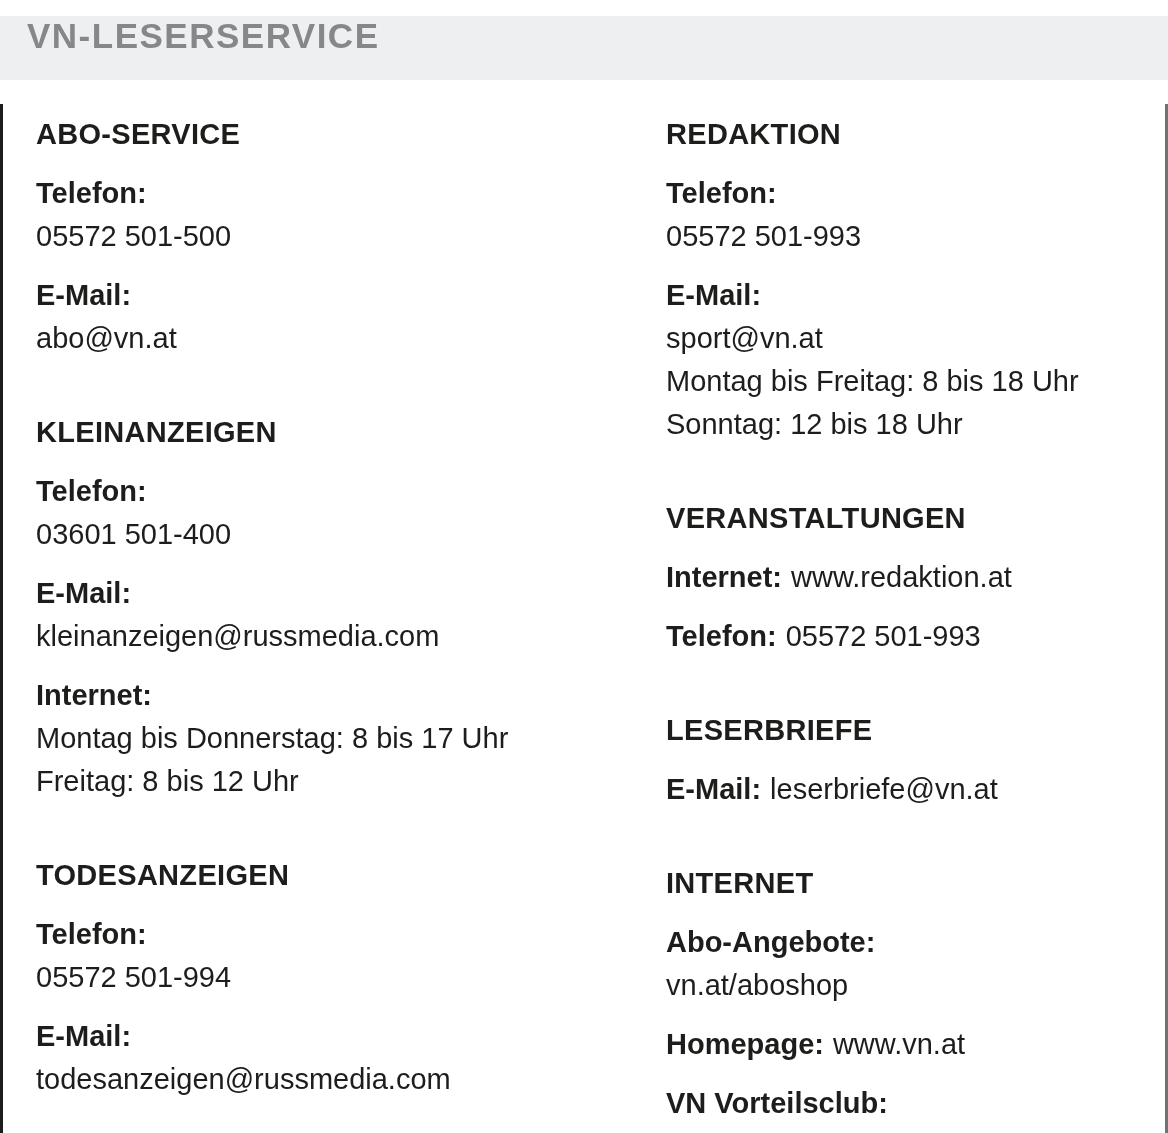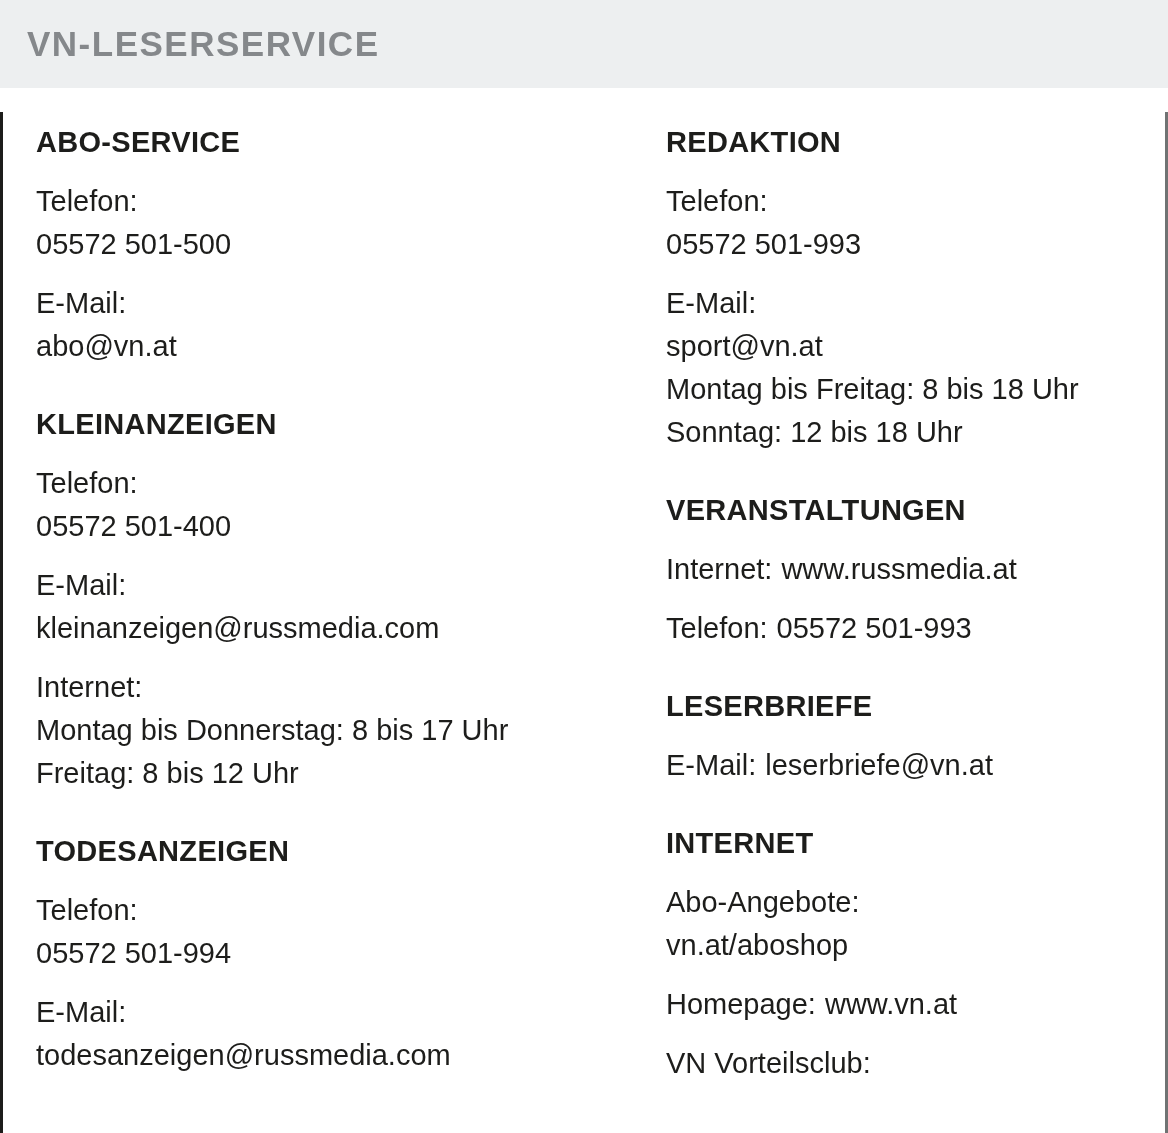--- a/index.html
+++ b/index.html
@@ -14,55 +14,55 @@
   * { margin: 0; padding: 0; box-sizing: border-box; }
   html, body {
     width: 1168px;
     height: 1133px;
     background: var(--paper);
     overflow: hidden;
     font-family: "Liberation Sans", sans-serif;
     color: var(--ink);
   }
   .masthead {
-    height: 88px;
+    height: 64px;
     background: var(--masthead-bg);
     display: flex;
-    align-items: center;
     padding-left: 27px;
+    margin-top: 16px;
   }
   .masthead h1 {
     font-size: 35px;
     font-weight: 700;
     letter-spacing: 1.5px;
     color: var(--masthead-text);
   }
   .gap { height: 24px; background: var(--paper); }
   .box {
     height: 1036px;
     background: var(--paper);
     border-left: 3px solid var(--border-left);
     border-right: 3px solid var(--border-right);
     border-bottom: 2px solid var(--border-bottom);
     padding: 8px 0 0 33px;
     display: grid;
     grid-template-columns: 630px 1fr;
   }
   .bottom-strip { height: 5px; background: var(--masthead-bg); }
-  .section { margin-top: 34px; }
+  .section { margin-top: 50px; }
   .section:first-child { margin-top: 0; }
   .section-title {
     font-size: 29px;
     font-weight: 700;
     letter-spacing: 0.3px;
     line-height: 44px;
     margin-bottom: 12px;
   }
   .group { margin-top: 16px; font-size: 29px; line-height: 43px; }
-  .group .label { font-weight: 400; }
+  .group .label { font-weight: 700; }
   .group.inline .value { margin-left: 9px; }
   .line { font-size: 29px; line-height: 43px; }
 </style>
 </head>
 <body>
 
 <div class="masthead">
   <h1>VN-LESERSERVICE</h1>
 </div>
 <div class="gap"></div>
@@ -76,21 +76,21 @@
         </div>
         <div class="group">
           <div class="line"><span class="label">E-Mail:</span></div>
           <div class="line">abo@vn.at</div>
         </div>
       </section>
       <section class="section">
         <h2 class="section-title">KLEINANZEIGEN</h2>
         <div class="group">
           <div class="line"><span class="label">Telefon:</span></div>
-          <div class="line">05572 501-400</div>
+          <div class="line">03601 501-400</div>
         </div>
         <div class="group">
           <div class="line"><span class="label">E-Mail:</span></div>
           <div class="line">kleinanzeigen@russmedia.com</div>
         </div>
         <div class="group">
           <div class="line"><span class="label">Internet:</span></div>
           <div class="line">Montag bis Donnerstag: 8 bis 17 Uhr</div>
           <div class="line">Freitag: 8 bis 12 Uhr</div>
         </div>
@@ -116,21 +116,21 @@
         </div>
         <div class="group">
           <div class="line"><span class="label">E-Mail:</span></div>
           <div class="line">sport@vn.at</div>
           <div class="line">Montag bis Freitag: 8 bis 18 Uhr</div>
           <div class="line">Sonntag: 12 bis 18 Uhr</div>
         </div>
       </section>
       <section class="section">
         <h2 class="section-title">VERANSTALTUNGEN</h2>
-        <div class="group inline"><span class="label">Internet:</span><span class="value">www.russmedia.at</span></div>
+        <div class="group inline"><span class="label">Internet:</span><span class="value">www.redaktion.at</span></div>
         <div class="group inline"><span class="label">Telefon:</span><span class="value">05572 501-993</span></div>
       </section>
       <section class="section">
         <h2 class="section-title">LESERBRIEFE</h2>
         <div class="group inline"><span class="label">E-Mail:</span><span class="value">leserbriefe@vn.at</span></div>
       </section>
       <section class="section">
         <h2 class="section-title">INTERNET</h2>
         <div class="group">
           <div class="line"><span class="label">Abo-Angebote:</span></div>

